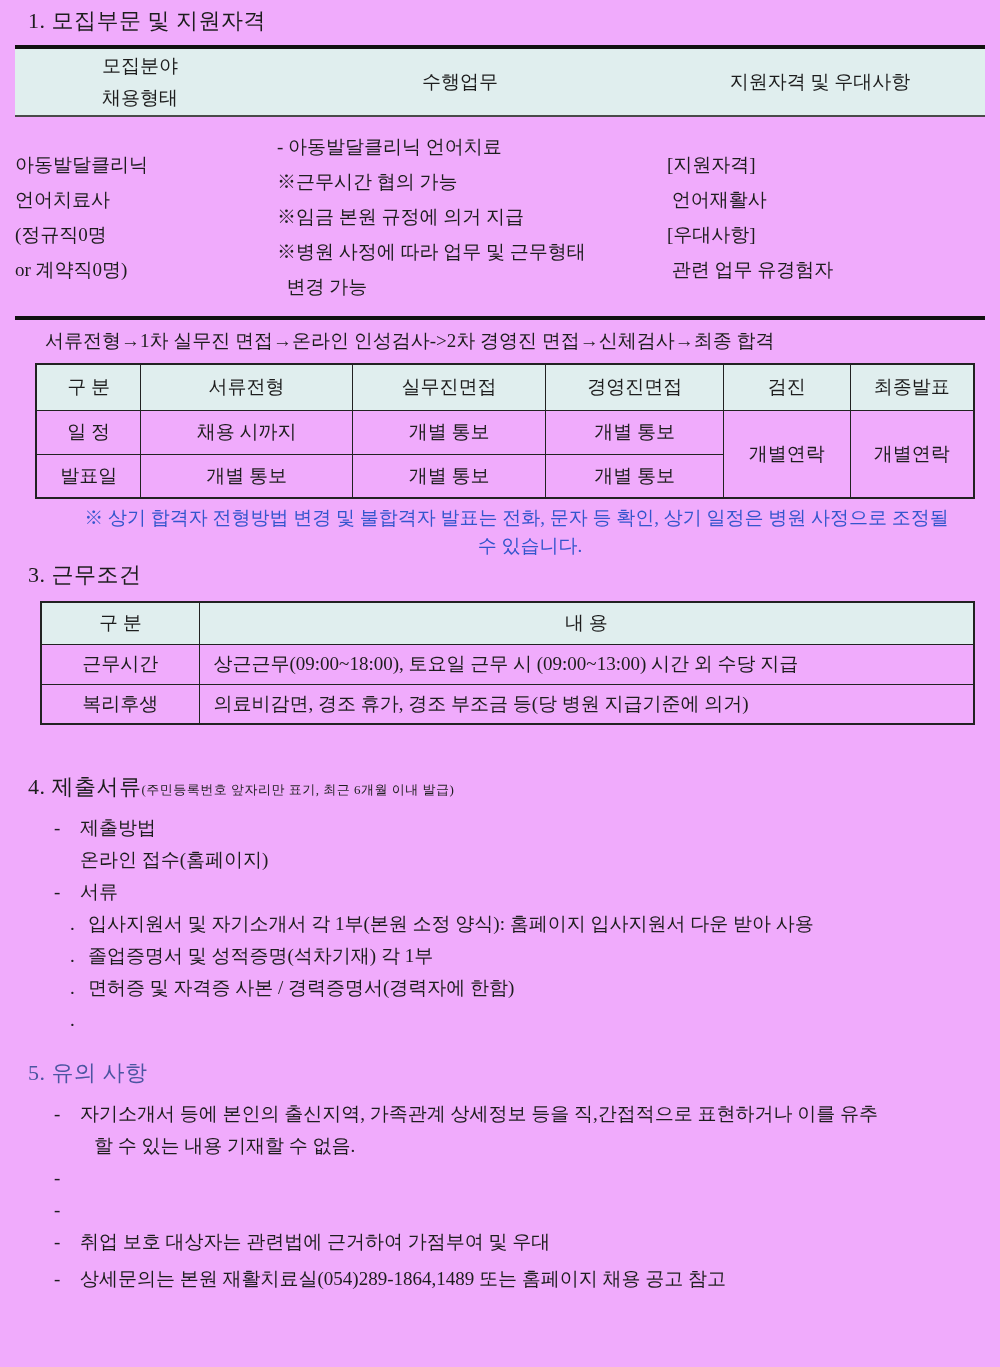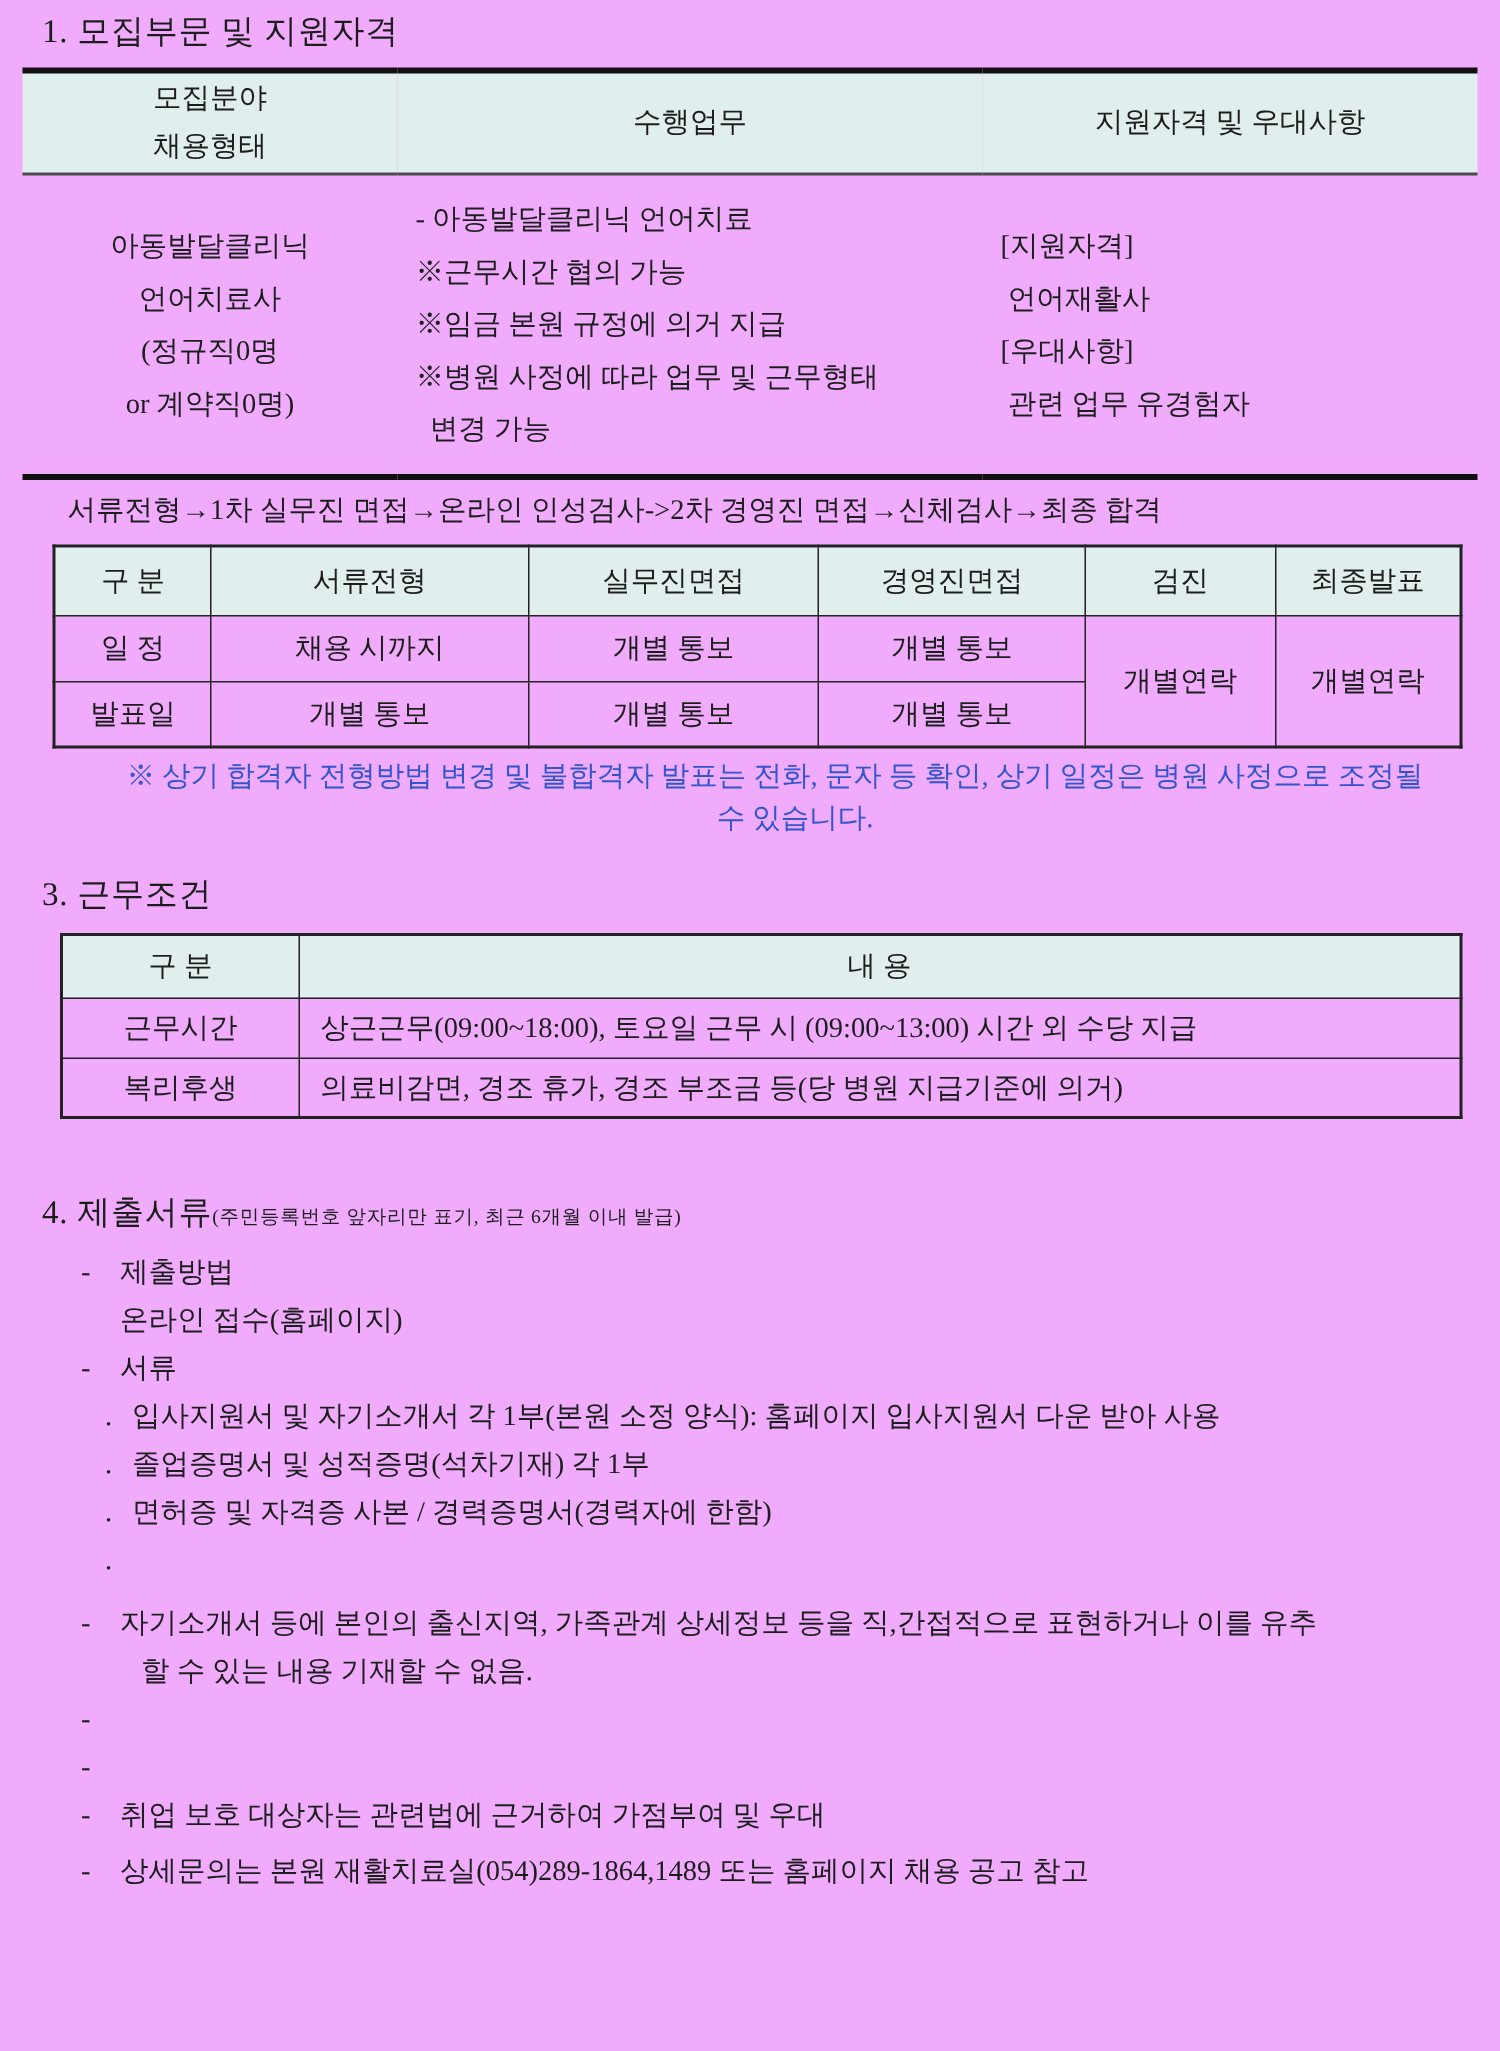--- a/index.html
+++ b/index.html
@@ -9,37 +9,37 @@
     background: #f0abfc; color: #1d1d1d;
     font-family: "Liberation Serif", "DejaVu Serif", serif;
     font-size: 19px;
   }
   .sec-heading {
     font-size: 22px; font-weight: normal; line-height: 30px; height: 30px;
     margin: 0 0 0 28px; letter-spacing: 0.5px;
   }
   .h1 { margin-top: 6px; }
   .h2 { margin-top: 31px; }
-  .h3 { margin-top: 21px; }
+  .h3 { }
   .h4 { margin-top: 47px; }
   .h5 { margin-top: 22px; color: #4b55a1; }
   .h4 .sub { font-size: 13px; }
 
   
   .t1 {
     width: 970px; margin: 9px 0 0 15px; border-collapse: collapse;
     border-top: 4px solid #111; border-bottom: 4px solid #111;
   }
   .t1 thead th {
     background: #e0eeee; font-weight: normal; height: 68px;
     border-bottom: 2px solid #4a4a4a; text-align: center; line-height: 32px;
   }
   .t1 td { vertical-align: middle; padding: 12px 0; }
   .t1 .line { line-height: 35px; white-space: pre-wrap; }
-  .t1 .c1 { text-align: center; }
+  .t1 .c1 { }
   .t1 .c2, .t1 .c3 { text-align: left; padding-left: 12px; }
 
   
   .t2 {
     width: 940px; margin: 9px 0 0 35px; border-collapse: collapse;
     border: 2px solid #222;
   }
   .t2 th, .t2 td {
     border: 1px solid #222; text-align: center; font-weight: normal;
     white-space: pre-wrap;
@@ -211,20 +211,21 @@
     </div>
     <div class="li dot">
       <span class="b">.</span>
       <span class="t">면허증 및 자격증 사본 / 경력증명서(경력자에 한함)</span>
     </div>
     <div class="li dot">
       <span class="b">.</span>
     </div>
   </div>
 
+  <div class="sec-heading h5">5. 유의 사항</div>
 
   <div class="list">
     <div class="li">
       <span class="b">-</span>
       <span class="t">자기소개서 등에 본인의 출신지역, 가족관계 상세정보 등을 직,간접적으로 표현하거나 이를 유추</span>
     </div>
     <div class="cont-line">할 수 있는 내용 기재할 수 없음.</div>
     <div class="li">
       <span class="b">-</span>
     </div>

